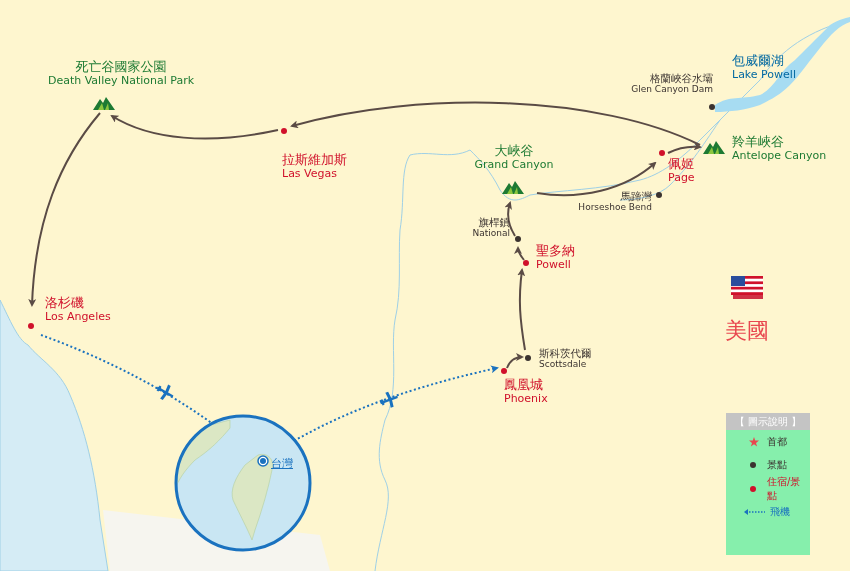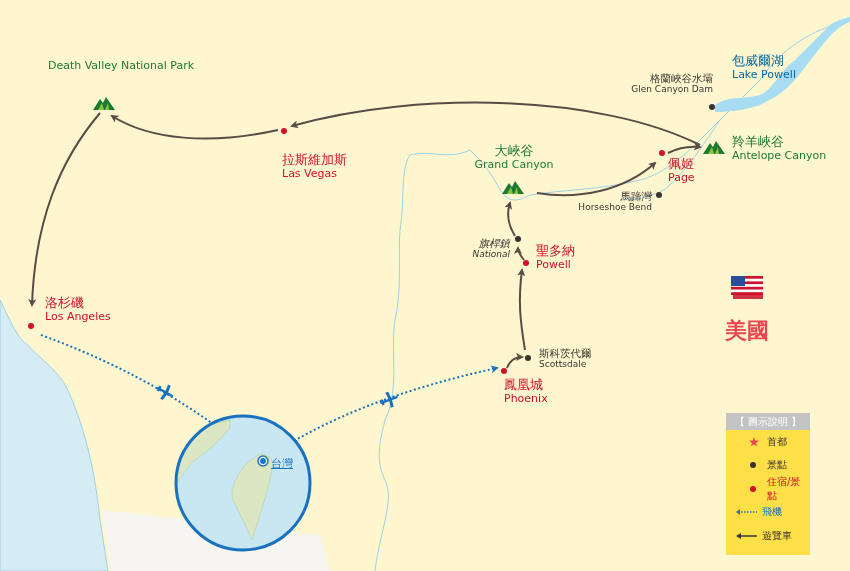--- a/index.html
+++ b/index.html
@@ -9,22 +9,22 @@
   .zh { font-size:13px; }
   .en { font-size:11px; }
   .green { color:#1d7a33; }
   .red { color:#d0112b; }
   .dark { color:#3b3330; }
   .blue { color:#0369a1; }
   .sm-zh { font-size:10.5px; }
   .sm-en { font-size:9px; }
   .center { transform:translateX(-50%); text-align:center; }
   .right { text-align:right; transform:translateX(-100%); }
-  .country { position:absolute; font-family:"DejaVu Serif","Liberation Serif",serif; font-size:22px; font-weight:bold; color:#e8474f; }
-  .legend { position:absolute; left:726px; top:413px; width:84px; height:142px; background:#fde047; }
+  .country { position:absolute; font-family:"DejaVu Serif","Liberation Serif",serif; font-size:22px; font-weight:normal; color:#e8474f; }
+  .legend { position:absolute; left:726px; top:413px; width:84px; height:142px; background:#86efac; }
   .legend-head { background:#c4c4c4; color:#ffffff; font-size:10px; text-align:center; height:17px; line-height:17px; }
   .legend-row { display:flex; align-items:center; height:23.5px; padding-left:23px; font-size:10px; }
   .legend-row .sym { width:18px; display:flex; align-items:center; }
   .taiwan-label { position:absolute; color:#1a72bf; font-size:11px;text-decoration:underline; }
 </style>
 </head>
 <body>
 
 <svg id="map-svg" viewBox="0 0 850 571">
   <defs>
@@ -110,20 +110,21 @@
     <rect x="0" y="0" width="32" height="2.7" fill="#d0112b"></rect>
     <rect x="0" y="5.4" width="32" height="2.7" fill="#d0112b"></rect>
     <rect x="0" y="10.8" width="32" height="2.7" fill="#d0112b"></rect>
     <rect x="0" y="16.2" width="32" height="2.8" fill="#d0112b"></rect>
     <rect x="0" y="0" width="14" height="10" fill="#2a4d9c"></rect>
     <rect x="2" y="19" width="30" height="4" fill="#c8102e" opacity="0.85"></rect>
   </g>
 </svg>
 
 <div class="lbl center green" style="left:121px; top:60px;">
+  <div class="zh">死亡谷國家公園</div>
   <div class="en">Death Valley National Park</div>
 </div>
 
 <div class="lbl red" style="left:282px; top:138px;margin-top:15px;">
   <div class="zh">拉斯維加斯</div>
   <div class="en">Las Vegas</div>
 </div>
 
 <div class="lbl red" style="left:45px; top:296px;">
   <div class="zh">洛杉磯</div>
@@ -153,21 +154,21 @@
 <div class="lbl red" style="left:668px; top:157px;">
   <div class="zh">佩姬</div>
   <div class="en">Page</div>
 </div>
 
 <div class="lbl right dark" style="left:652px; top:190px;">
   <div class="sm-zh">馬蹄灣</div>
   <div class="sm-en" style="margin-left:-30px">Horseshoe Bend</div>
 </div>
 
-<div class="lbl right dark" style="left:510px; top:237px;font-style:italic;">
+<div class="lbl right dark" style="left:510px; top:216px;">
   <div class="sm-zh">旗桿鎮</div>
   <div class="sm-en">National</div>
 </div>
 
 <div class="lbl red" style="left:536px; top:244px;">
   <div class="zh">聖多納</div>
   <div class="en">Powell</div>
 </div>
 
 <div class="lbl dark" style="left:539px; top:347px;">
@@ -203,31 +204,22 @@
     <span style="color:#3b3330">景點</span>
   </div>
   <div class="legend-row">
     <span class="sym">
         <svg width="8" height="8">
           <circle cx="4" cy="4" r="3" fill="#d0112b"></circle>
         </svg>
       </span>
     <span style="color:#d0112b">住宿/景點</span>
   </div>
-  <div class="legend-row" style="padding-left:10px">
+  <div class="legend-row" style="padding-left:18px">
     <span class="sym" style="width:26px">
         <svg width="22" height="8">
           <path d="M0,4 L4,1 L4,7 Z" fill="#1a72bf"></path>
           <path d="M5,4 L21,4" stroke="#1a72bf" stroke-width="1.5" stroke-dasharray="1.5,1.5"></path>
         </svg>
       </span>
     <span style="color:#1a72bf">飛機</span>
   </div>
-  <div class="legend-row" style="padding-left:10px">
-    <span class="sym" style="width:26px">
-        <svg width="22" height="8">
-          <path d="M0,4 L5,1 L5,7 Z" fill="#3b3330"></path>
-          <path d="M4,4 L21,4" stroke="#3b3330" stroke-width="1.5"></path>
-        </svg>
-      </span>
-    <span style="color:#3b3330">遊覽車</span>
-  </div>
 </div>
 
 </body></html>

